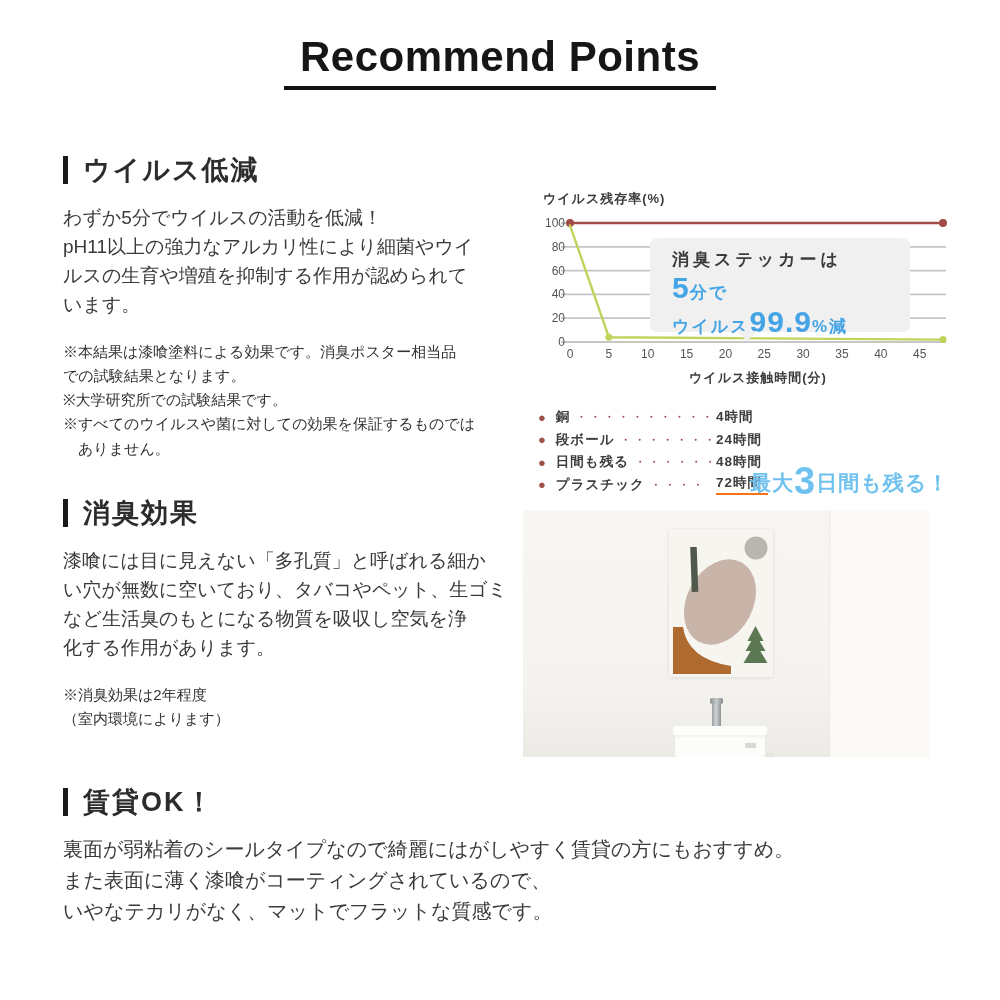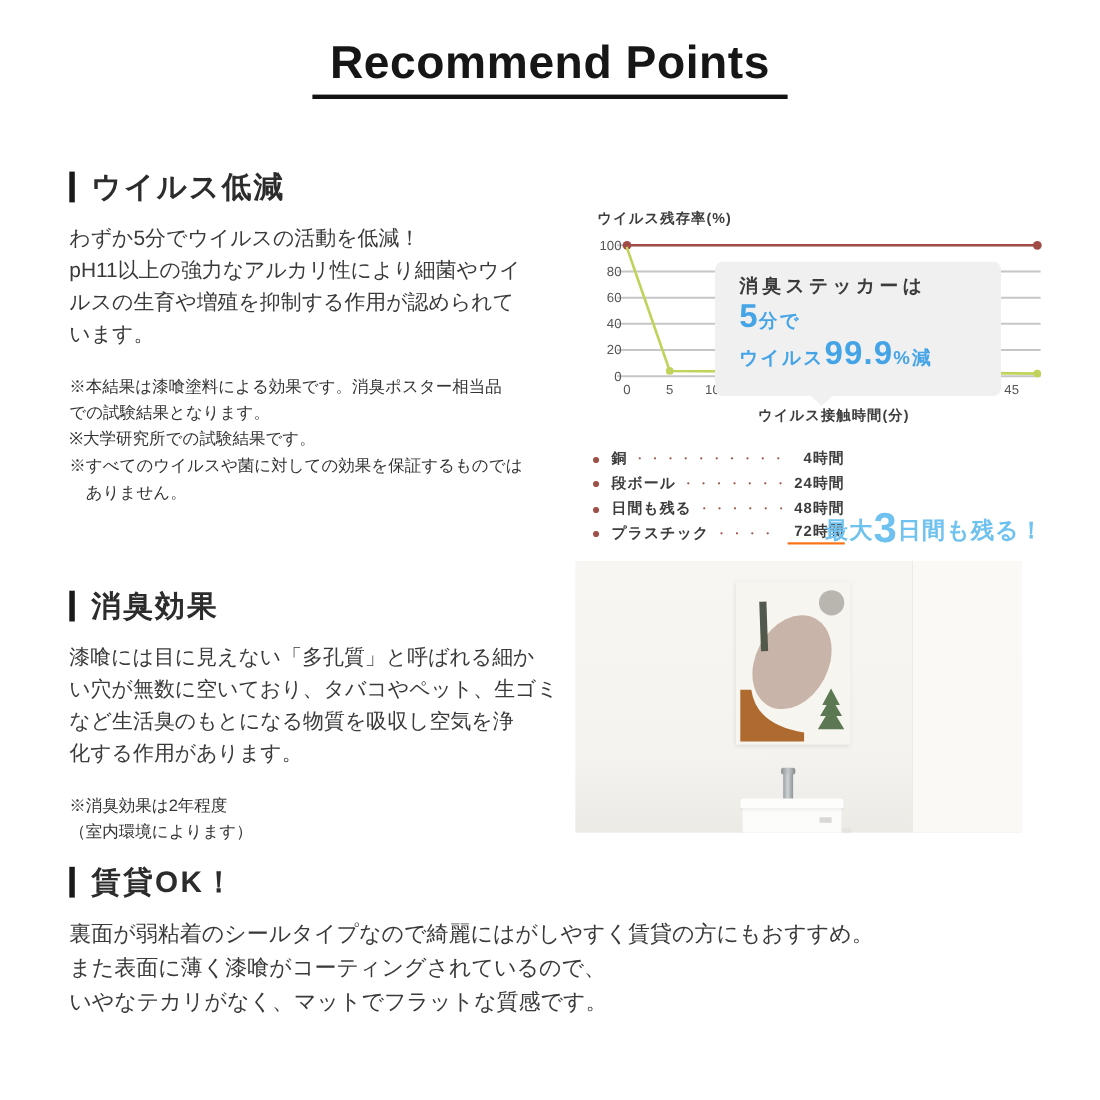--- a/index.html
+++ b/index.html
@@ -12,43 +12,43 @@
   .title{display:inline-block;font-size:42px;font-weight:bold;color:#161616;
     letter-spacing:.5px;padding:0 16px 6px;border-bottom:4px solid #111;line-height:1.1;}
   .subtitle{margin-top:8px;font-size:20px;color:#222;letter-spacing:3px;font-weight:600;}
   
   .sec-h{display:flex;align-items:center;margin:0;font-size:27px;font-weight:600;color:#2c2c2c;letter-spacing:2px;}
   .hbar{width:5px;height:28px;background:#1a1a1a;margin-right:15px;flex:none;}
   
   .body{white-space:pre-line;font-size:19px;line-height:1.52;color:#3a3a3a;margin:16px 0 0;}
   .notes{white-space:pre-line;font-size:15px;line-height:1.62;color:#333;margin:20px 0 0;}
   .sec-virus{position:absolute;left:63px;top:152px;width:456px;}
-  .sec-deo{position:absolute;left:63px;top:533px;width:462px;}
+  .sec-deo{position:absolute;left:63px;top:495px;width:462px;}
   .sec-rental{position:absolute;left:63px;top:784px;width:900px;}
   .sec-rental .body{font-size:20px;line-height:1.56;margin-top:14px;}
   
   .chart-block{position:absolute;left:497px;top:190px;width:455px;height:200px;margin-left:44px;}
   .ylabel{position:absolute;left:2px;top:0;font-size:13px;font-weight:600;color:#3d3d3d;letter-spacing:1px;}
   .chart-svg{position:absolute;left:0;top:0;}
-  .ann{position:absolute;left:109px;top:48px;width:260px;height:122px;background:#f0f0f1;
+  .ann{position:absolute;left:109px;top:48px;width:260px;height:94px;background:#f0f0f1;
     border-radius:7px;padding:10px 0 0 22px;box-sizing:border-box;}
   .ann:after{content:"";position:absolute;left:86px;bottom:-9px;width:0;height:0;
     border-left:11px solid transparent;border-right:11px solid transparent;border-top:10px solid #f0f0f1;}
   .ann-l1{font-size:17px;font-weight:bold;color:#3b3b3b;letter-spacing:4px;}
   .ann .big{font-size:30px;font-weight:bold;letter-spacing:1px;}
   .ann .mid{font-size:17px;font-weight:bold;letter-spacing:2px;}
   .ann-l2,.ann-l3{color:#45a4e6;line-height:1.12;}
   
   .legend{position:absolute;left:538px;top:406px;width:230px;}
   .lrow{display:flex;align-items:center;height:22.5px;font-size:13.5px;color:#3d3d3d;letter-spacing:1px;}
   .ldot{color:#9e5148;font-size:13px;margin-right:9px;flex:none;}
   .llabel{flex:none;font-weight:600;}
   .lleader{flex:1;overflow:hidden;white-space:nowrap;color:#9e5148;font-size:12px;
     letter-spacing:2px;margin:0 5px;line-height:1;}
-  .lvalue{flex:none;min-width:52px;text-align:right;font-weight:600;}
+  .lvalue{flex:none;min-width:52px;text-align:left;font-weight:600;}
   .lvalue.u{border-bottom:2px solid #f97316;padding-bottom:1px;}
   .callout{position:absolute;left:750px;top:424px;width:210px;color:#6fc2ef;font-weight:bold;
     font-size:21px;letter-spacing:1px;white-space:nowrap;margin-top:38px;}
   .callout .cbig{font-size:38px;line-height:1;vertical-align:-4px;}
   
   .photo{position:absolute;left:523px;top:510px;width:406px;height:247px;overflow:hidden;
     background:linear-gradient(180deg,#f7f6f3 0%,#f4f3ef 70%,#eceae5 100%);}
   .wall-right{position:absolute;right:0;top:0;width:99px;height:100%;background:#faf9f6;
     border-left:1px solid rgba(0,0,0,0.06);}
   .poster{position:absolute;left:146px;top:19px;width:104px;height:148px;background:#f7f5ef;

